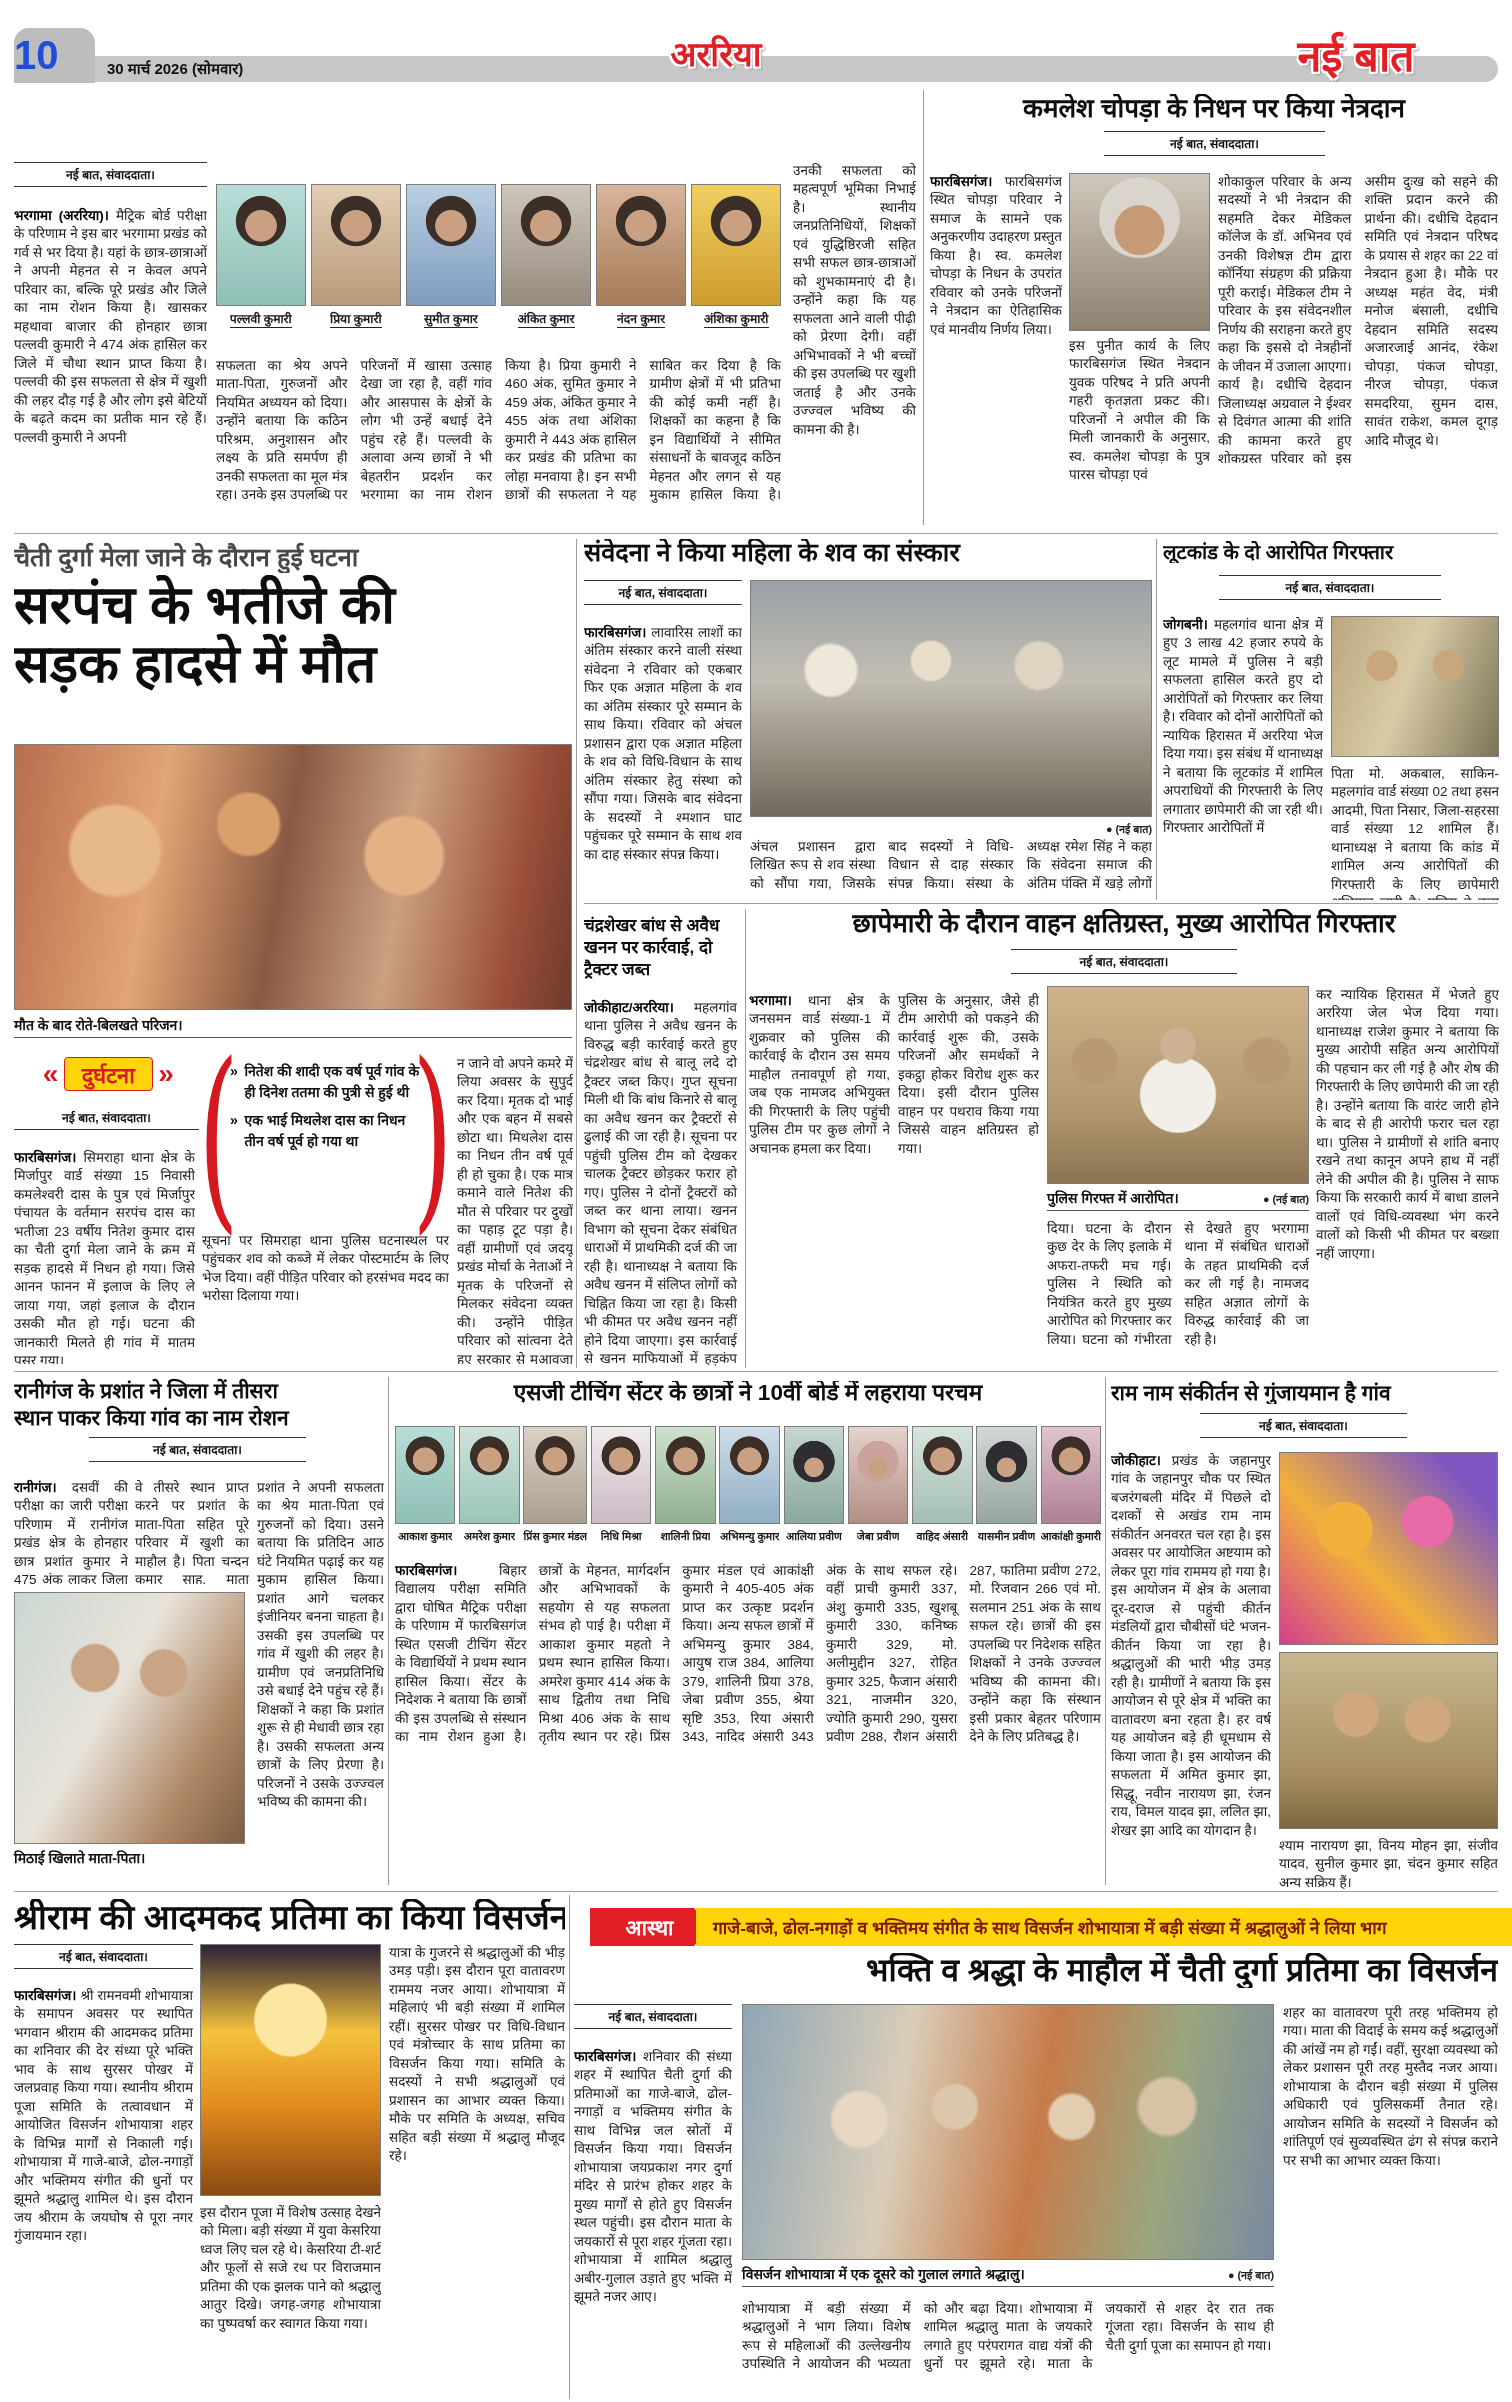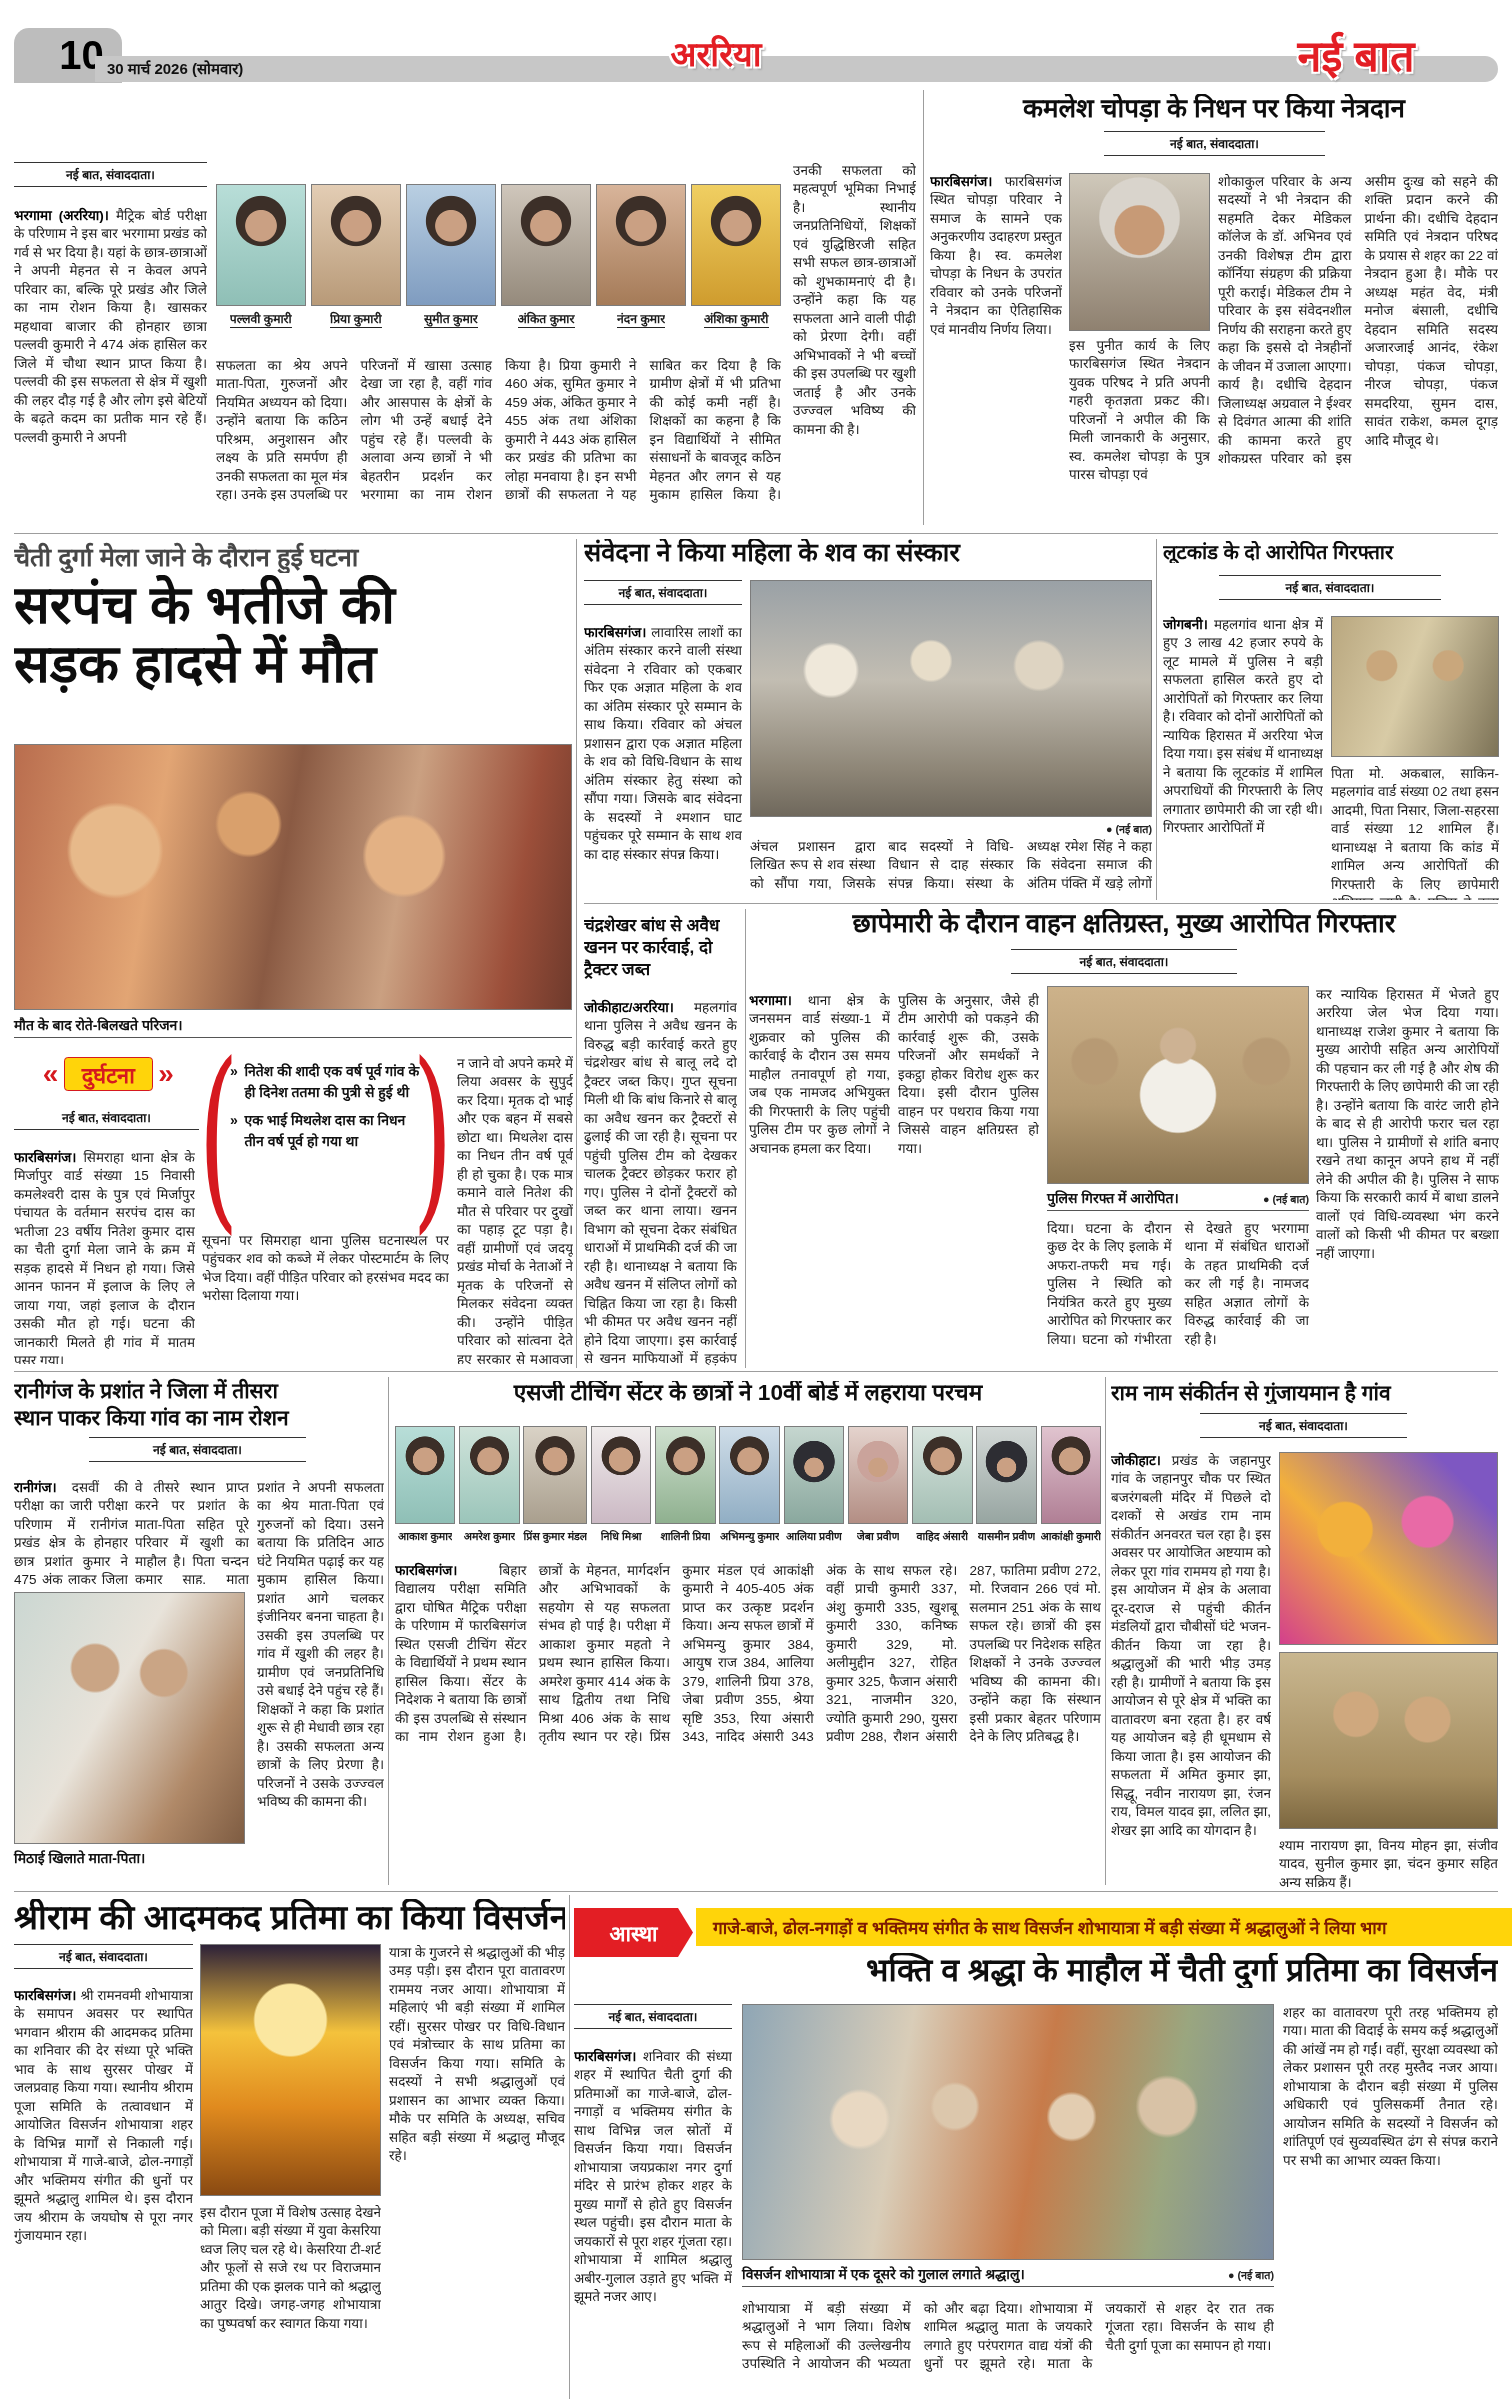--- a/index.html
+++ b/index.html
@@ -18,22 +18,22 @@
   .caption{font-weight:700;font-size:14px;color:#111;}
   .credit{font-size:10.8px;color:#222;font-weight:700;}
   .caprow{display:flex;justify-content:space-between;align-items:baseline;border-bottom:0.9px solid #555;padding-bottom:2.8px;}
   .vline{position:absolute;width:0.9px;background:#9d9d9d;}
   .hline{position:absolute;height:0.9px;background:#9d9d9d;}
   .cols2{column-count:2;column-gap:13px;}
   .cols3{column-count:3;column-gap:13px;}
   .cols4{column-count:4;column-gap:13px;}
   .cols5{column-count:5;column-gap:12.2px;}
   
-  .numtab{background:#bdbdbd;border-radius:15px 15px 0 0;display:flex;align-items:center;justify-content:center;
-          font-size:40px;font-weight:800;color:#000000;padding-left:27px;}
+  .numtab{background:#bdbdbd;border-radius:15px 15px 0 0;display:flex;align-items:center;justify-content:flex-start;
+          font-size:40px;font-weight:800;color:#1d4ed8;}
   .hbar{background:#c7c7c7;border-radius:0 13px 13px 0;}
   .red-display{color:#e31e24;font-weight:800;text-shadow:-1.9px -1.9px 0 #fff,1.9px -1.9px 0 #fff,-1.9px 1.9px 0 #fff,1.9px 1.9px 0 #fff,2.8px 2.8px 1.9px #9b9b9b;}
   
   .stuRow{display:flex;gap:5.6px;}
   .stu{display:flex;flex-direction:column;align-items:center;flex:1;}
   .stu .ph{width:100%;border:0.9px solid #7c7c7c;box-sizing:border-box;
            background:radial-gradient(circle at 50% 34%, #caa083 17%, rgba(0,0,0,0) 18%),
                       radial-gradient(circle at 50% 30%, #3c2f28 26%, rgba(0,0,0,0) 27%),
                       linear-gradient(#b8ded8,#8fbfb6);}
   .stu .nm{font-size:12.2px;font-weight:700;margin-top:3.8px;text-align:right;white-space:nowrap;overflow:hidden;}
@@ -300,21 +300,21 @@
       <span>श्री रामनवमी शोभायात्रा के समापन अवसर पर स्थापित भगवान श्रीराम की आदमकद प्रतिमा का शनिवार की देर संध्या पूरे भक्ति भाव के साथ सुरसर पोखर में जलप्रवाह किया गया। स्थानीय श्रीराम पूजा समिति के तत्वावधान में आयोजित विसर्जन शोभायात्रा शहर के विभिन्न मार्गों से निकाली गई। शोभायात्रा में गाजे-बाजे, ढोल-नगाड़ों और भक्तिमय संगीत की धुनों पर झूमते श्रद्धालु शामिल थे। इस दौरान जय श्रीराम के जयघोष से पूरा नगर गुंजायमान रहा।</span>
     </div>
     <div class="abs photo" style="left:186px;top:49px;width:181px;height:252px;background:radial-gradient(circle at 50% 30%, #fbe7a0 18%, rgba(0,0,0,0) 19%),linear-gradient(#2d2138,#f4c23c 35%,#e08a1e 65%,#8a4a12);"></div>
     <div class="abs btx" style="left:186px;top:309px;width:181px;height:195px;">इस दौरान पूजा में विशेष उत्साह देखने को मिला। बड़ी संख्या में युवा केसरिया ध्वज लिए चल रहे थे। केसरिया टी-शर्ट और फूलों से सजे रथ पर विराजमान प्रतिमा की एक झलक पाने को श्रद्धालु आतुर दिखे। जगह-जगह शोभायात्रा का पुष्पवर्षा कर स्वागत किया गया।</div>
     <div class="abs btx" style="left:375px;top:49px;width:176px;height:455px;">यात्रा के गुजरने से श्रद्धालुओं की भीड़ उमड़ पड़ी। इस दौरान पूरा वातावरण राममय नजर आया। शोभायात्रा में महिलाएं भी बड़ी संख्या में शामिल रहीं। सुरसर पोखर पर विधि-विधान एवं मंत्रोच्चार के साथ प्रतिमा का विसर्जन किया गया। समिति के सदस्यों ने सभी श्रद्धालुओं एवं प्रशासन का आभार व्यक्त किया। मौके पर समिति के अध्यक्ष, सचिव सहित बड़ी संख्या में श्रद्धालु मौजूद रहे।</div>
   </div>
 
   <div class="vline" style="left:569px;top:1895px;height:504px;"></div>
 
   <div class="abs" style="left:574px;top:1895px;width:924px;height:504px;">
-    <div class="abs aastha" style="left:0;top:13px;width:119px;height:49px;">आस्था</div>
+    <div class="abs aastha" style="left:16px;top:13px;width:119px;height:38px;">आस्था</div>
     <div class="abs banner" style="left:122px;top:13px;width:968px;height:38px;box-sizing:border-box;">गाजे-बाजे, ढोल-नगाड़ों व भक्तिमय संगीत के साथ विसर्जन शोभायात्रा में बड़ी संख्या में श्रद्धालुओं ने लिया भाग</div>
     <div class="abs hl one" style="left:0;top:58px;width:924px;font-size:32px;text-align:right;">भक्ति व श्रद्धा के माहौल में चैती दुर्गा प्रतिमा का विसर्जन</div>
     <div class="abs byline" style="left:0;top:109px;width:158px;">नई बात, संवाददाता।</div>
     <div class="abs btx" style="left:0;top:153px;width:158px;height:351px;">
       <b>फारबिसगंज।</b>
       <span>शनिवार की संध्या शहर में स्थापित चैती दुर्गा की प्रतिमाओं का गाजे-बाजे, ढोल-नगाड़ों व भक्तिमय संगीत के साथ विभिन्न जल स्रोतों में विसर्जन किया गया। विसर्जन शोभायात्रा जयप्रकाश नगर दुर्गा मंदिर से प्रारंभ होकर शहर के मुख्य मार्गों से होते हुए विसर्जन स्थल पहुंची। इस दौरान माता के जयकारों से पूरा शहर गूंजता रहा। शोभायात्रा में शामिल श्रद्धालु अबीर-गुलाल उड़ाते हुए भक्ति में झूमते नजर आए।</span>
     </div>
     <div class="abs photo" style="left:168px;top:109px;width:532px;height:256px;background:radial-gradient(circle at 22% 45%, #e8d8c2 6%, rgba(0,0,0,0) 7%),radial-gradient(circle at 40% 40%, #dcc7ac 6%, rgba(0,0,0,0) 7%),radial-gradient(circle at 62% 44%, #e3cdb1 6%, rgba(0,0,0,0) 7%),radial-gradient(circle at 80% 40%, #d8c2a6 6%, rgba(0,0,0,0) 7%),linear-gradient(100deg,#8fa6b5,#d9cdb8 30%,#c77b4a 55%,#9aa67f 78%,#7a8aa0);"></div>
     <div class="abs caprow" style="left:168px;top:369px;width:532px;">
       <span class="caption">विसर्जन शोभायात्रा में एक दूसरे को गुलाल लगाते श्रद्धालु।</span>

